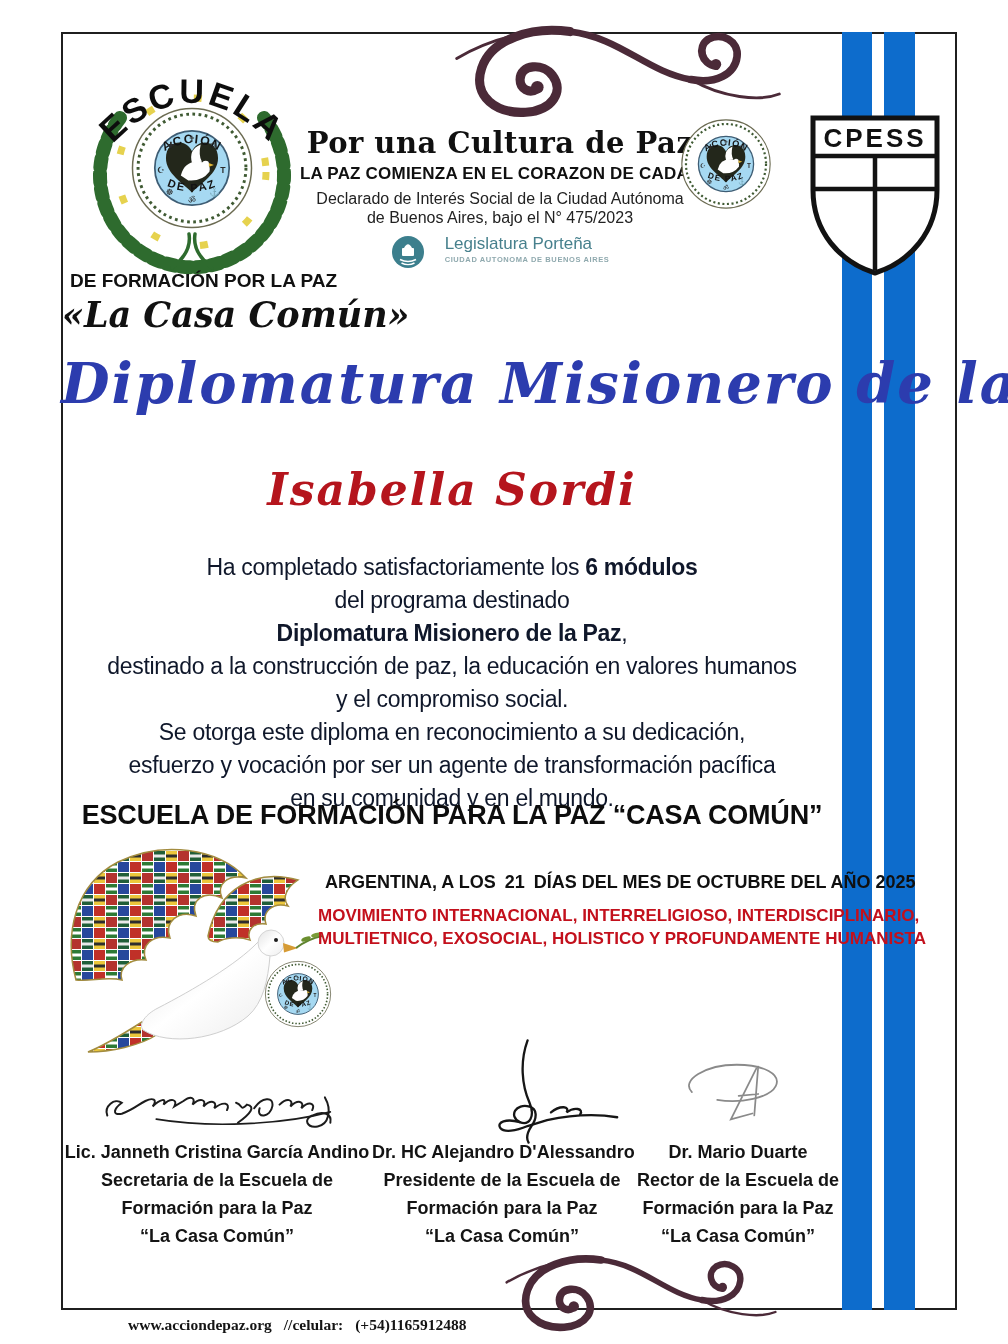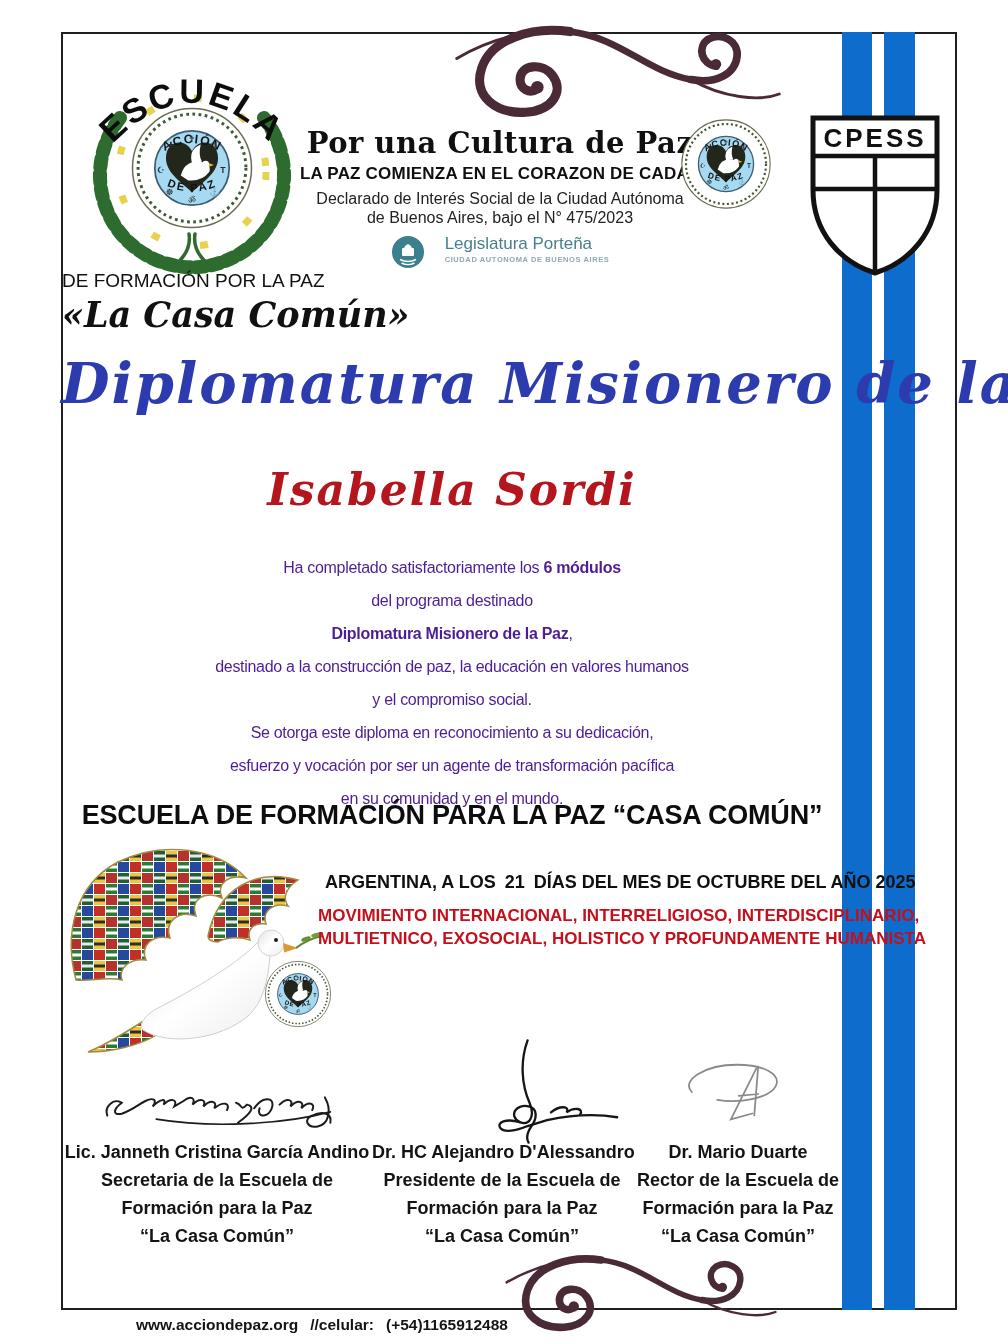--- a/index.html
+++ b/index.html
@@ -12,28 +12,28 @@
   .nowrap{white-space:nowrap;}
   .script{font-family:"DejaVu Serif",serif;font-style:italic;}
   .hdr-title{font-family:"DejaVu Serif",serif;font-weight:bold;font-size:29px;color:#101010;letter-spacing:.5px;}
   .hdr-sub{font-weight:bold;font-size:17px;letter-spacing:.2px;margin-top:4px;color:#101010;}
   .hdr-decl{font-size:16px;line-height:19px;margin-top:5px;color:#222;}
   .leg-row{display:flex;align-items:center;justify-content:center;margin-top:8px;gap:20px;}
   .leg-name{font-size:17px;color:#47808d;text-align:left;line-height:16px;}
   .leg-sub{font-size:7.5px;color:#8fa9ae;letter-spacing:.6px;font-weight:bold;}
   .main-title{font-size:56px;color:#2c3cae;letter-spacing:2px;font-weight:bold;}
   .recipient{font-size:44px;color:#b5151d;letter-spacing:2px;font-weight:bold;}
-  .body-line{font-size:16px;line-height:33px;letter-spacing:-0.3px;color:#4c1d95;white-space:nowrap;}
+  .body-line{font-size:23px;line-height:33px;letter-spacing:-0.3px;color:#0f172a;white-space:nowrap;}
   .school-heading{font-size:27px;font-weight:bold;color:#0d0d0d;letter-spacing:-0.2px;}
   .date-line{font-size:18px;font-weight:bold;color:#101010;}
   .date-line .gap{display:inline-block;width:9px;}
   .movement{font-size:17px;font-weight:bold;color:#c3101c;line-height:23px;}
   .sig-name{font-size:18px;font-weight:bold;line-height:28px;white-space:nowrap;}
   .sig-role{font-size:18px;font-weight:bold;line-height:28px;}
-  .logo-caption1{font-size:19px;font-weight:normal;color:#111;}
+  .logo-caption1{font-size:19px;font-weight:bold;color:#111;padding-left:8px;}
   .logo-caption2{font-family:"DejaVu Serif",serif;font-style:italic;font-weight:bold;font-size:35px;color:#111;margin-top:2px;}
   .footer{font-size:15.5px;font-weight:bold;color:#141414;}
   .footer span{margin-right:12px;}
   svg text{font-family:"Liberation Sans",sans-serif;}
 </style>
 </head>
 <body>
 
 <div class="page">
 
@@ -245,17 +245,17 @@
     <div class="sig-role">Formación para la Paz</div>
     <div class="sig-role">“La Casa Común”</div>
   </div>
   <div class="abs center" style="left:630px;top:1138px;width:216px;">
     <div class="sig-name">Dr. Mario Duarte</div>
     <div class="sig-role">Rector de la Escuela de</div>
     <div class="sig-role">Formación para la Paz</div>
     <div class="sig-role">“La Casa Común”</div>
   </div>
 
-  <div class="abs footer nowrap" style="left:136px;top:1316px;">
+  <div class="abs footer nowrap" style="left:128px;top:1316px;font-family:Liberation Serif, serif;">
     <span>www.acciondepaz.org</span><span>//celular:</span><span>(+54)1165912488</span>
   </div>
 
 </div>
 
 </body></html>

